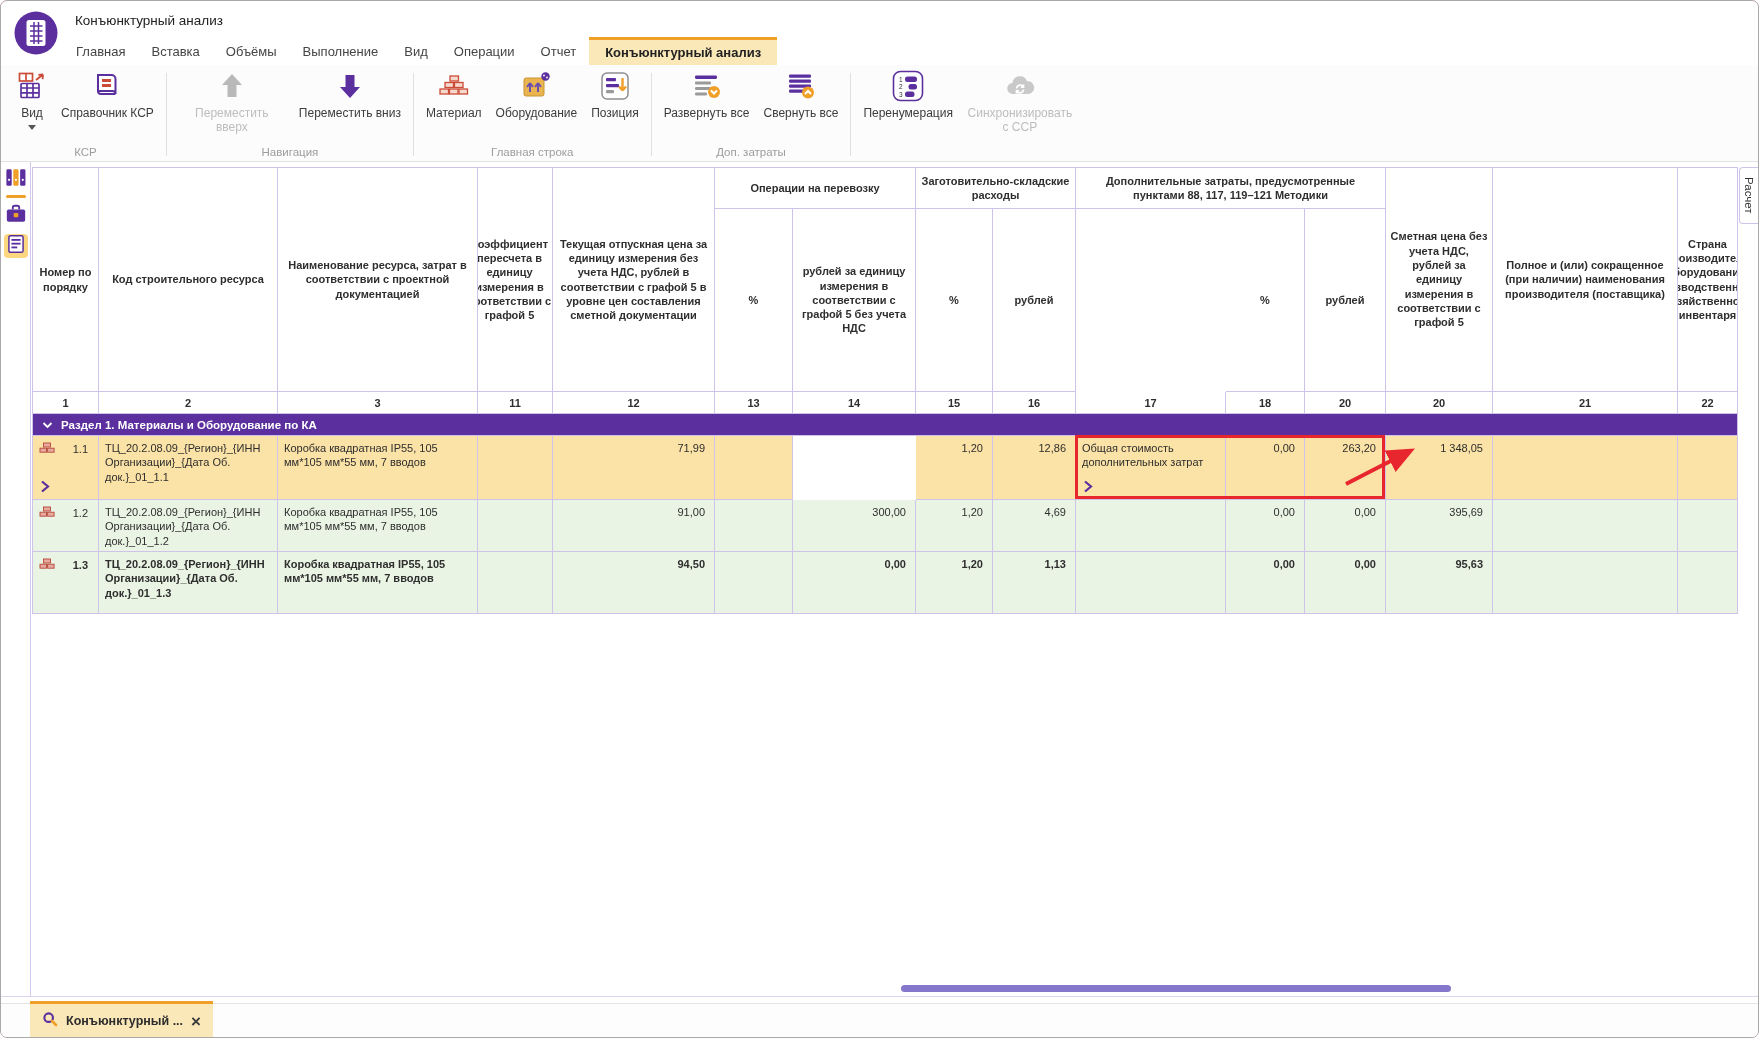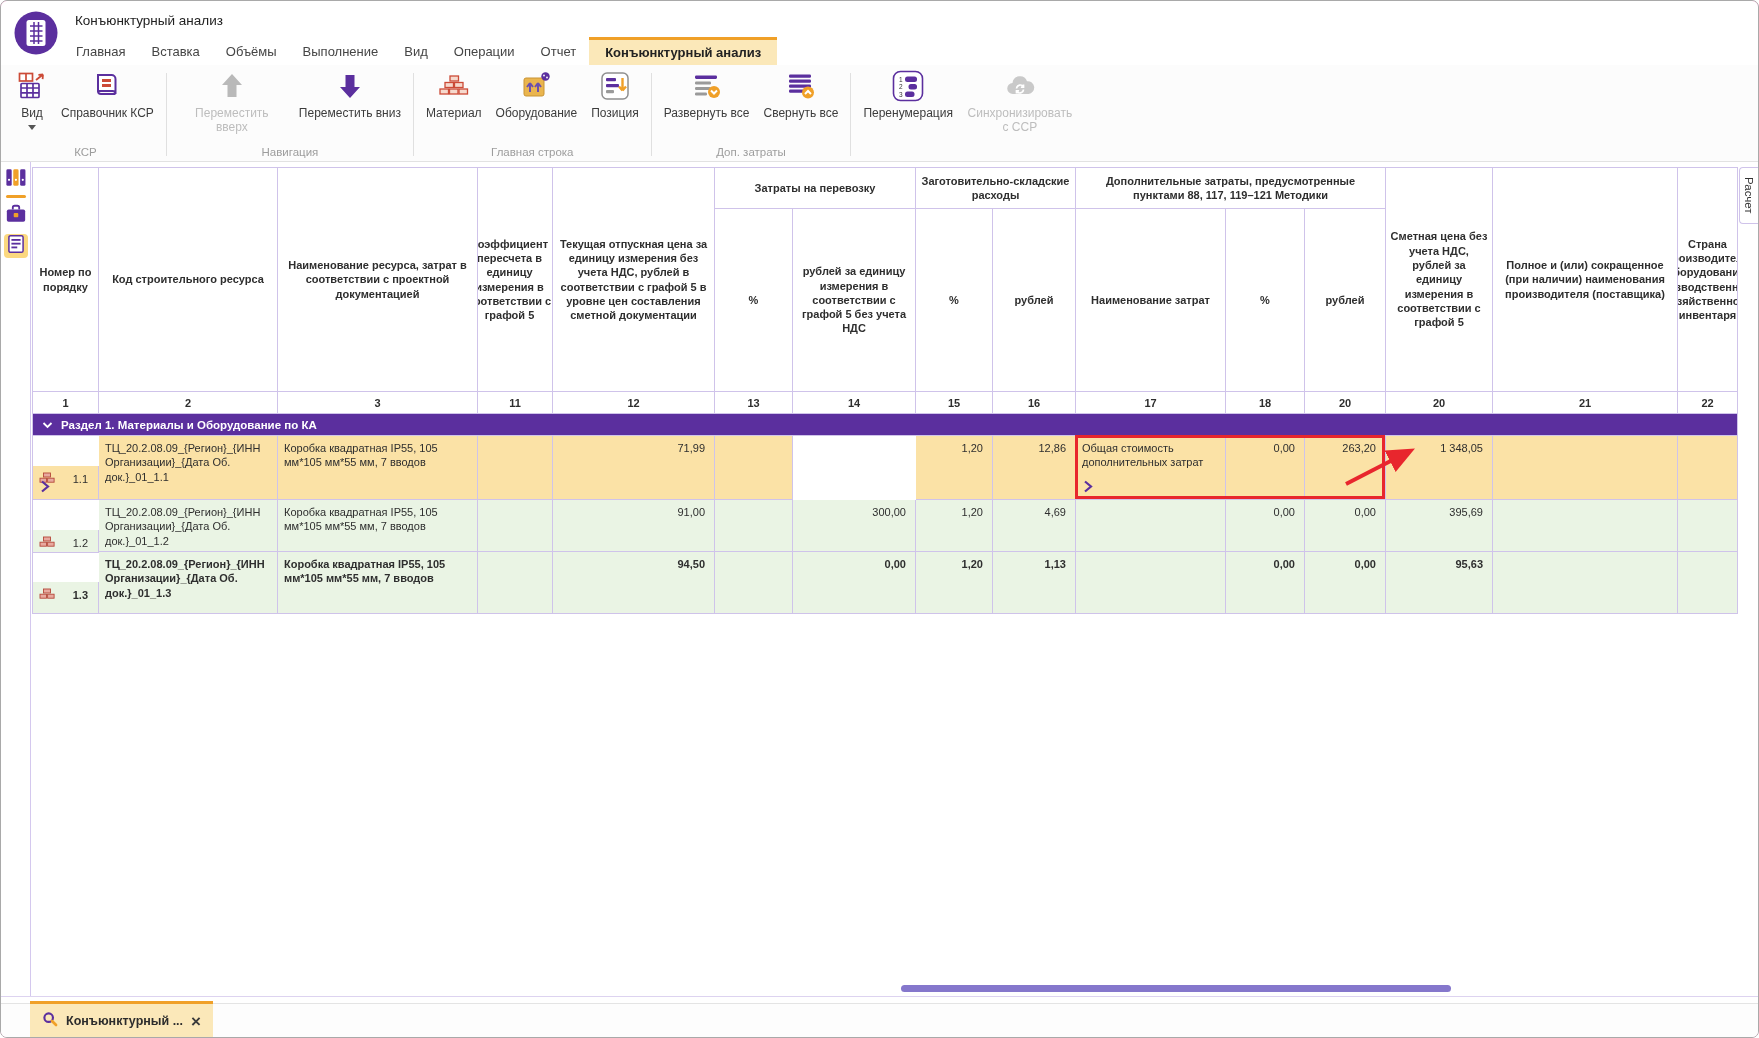--- a/index.html
+++ b/index.html
@@ -44,21 +44,21 @@
 .hinner.clip-right{width:118px;flex:none;}
 .ncell{display:flex;align-items:center;justify-content:center;font-weight:bold;padding:0;}
 .nclip{width:118px;text-align:center;flex:none;}
 .section-cell{background:#5b2f9e;color:#fff;font-weight:bold;display:flex;align-items:center;padding-left:9px;gap:8px;font-size:11.5px;}
 .dcell{padding:5px 6px;line-height:1.3;}
 .dcell.num{text-align:right;padding-right:9px;white-space:nowrap;}
 .dcell.txt{overflow-wrap:anywhere;}
 .bg-y{background:#fbe2a6;}
 .bg-g{background:#eaf4e4;}
 .bold{font-weight:bold;}
-.c1cell{position:relative;display:flex;align-items:flex-start;justify-content:space-between;padding:6px 10px 16px 6px;margin-top:30px;}
+.c1cell{position:relative;display:flex;align-items:flex-start;justify-content:space-between;padding:6px 10px 16px 6px;}
 .relcell{position:relative;}
 .cell-chevron{position:absolute;left:7px;bottom:6px;line-height:0;}
 
 #red-box{position:absolute;left:1043px;top:268px;width:310px;height:64px;border:3px solid #e8262d;z-index:3;pointer-events:none;}
 #red-arrow{position:absolute;left:1298px;top:270px;z-index:4;pointer-events:none;}
 
 #calc-tab{position:absolute;right:0;top:5px;writing-mode:vertical-rl;font-size:11.5px;color:#333;background:#fff;border:1px solid #cfc3ea;border-right:none;border-radius:4px 0 0 4px;padding:9px 3px;}
 #hscroll-thumb{position:absolute;left:900px;top:823px;width:550px;height:7px;border-radius:4px;background:#8577cc;}
 
 
@@ -337,39 +337,36 @@
           </div>
           <div class="cell hcell" style="grid-area: 2 / 7;">
             <div class="hinner">рублей за единицу измерения в соответствии с графой 5 без учета НДС</div>
           </div>
           <div class="cell hcell" style="grid-area: 2 / 8;">
             <div class="hinner">%</div>
           </div>
           <div class="cell hcell" style="grid-area: 2 / 9;">
             <div class="hinner">рублей</div>
           </div>
-          <div class="cell hcell" style="grid-area: 2 / 10;">
-            <div class="hinner">Наименование затрат</div>
-          </div>
           <div class="cell hcell" style="grid-area: 2 / 11;">
             <div class="hinner">%</div>
           </div>
           <div class="cell hcell" style="grid-area: 2 / 12;">
             <div class="hinner">рублей</div>
           </div>
           <div class="cell hcell" style="grid-area: 1 / 13 / span 2;">
             <div class="hinner">Сметная цена без учета НДС, рублей за единицу измерения в соответствии с графой 5</div>
           </div>
           <div class="cell hcell" style="grid-area: 1 / 14 / span 2;">
             <div class="hinner">Полное и (или) сокращенное (при наличии) наименования производителя (поставщика)</div>
           </div>
           <div class="cell hcell clipcell" style="grid-area: 1 / 15 / span 2;">
             <div class="hinner clip-right">Страна производителя оборудования, производственного и хозяйственного инвентаря</div>
           </div>
-          <div class="cell hcell" style="grid-area: 1 / 6 / auto / span 2;">Затраты на перевозку</div>
+          <div class="cell hcell" style="grid-area: 1 / 6 / auto / span 2;">Операции на перевозку</div>
           <div class="cell hcell" style="grid-area: 1 / 8 / auto / span 2;">Заготовительно-складские расходы</div>
           <div class="cell hcell" style="grid-area: 1 / 10 / auto / span 3;">Дополнительные затраты, предусмотренные пунктами 88, 117, 119–121 Методики</div>
           <div class="cell ncell" style="grid-area: 3 / 1;">1</div>
           <div class="cell ncell" style="grid-area: 3 / 2;">2</div>
           <div class="cell ncell" style="grid-area: 3 / 3;">3</div>
           <div class="cell ncell" style="grid-area: 3 / 4;">11</div>
           <div class="cell ncell" style="grid-area: 3 / 5;">12</div>
           <div class="cell ncell" style="grid-area: 3 / 6;">13</div>
           <div class="cell ncell" style="grid-area: 3 / 7;">14</div>
           <div class="cell ncell" style="grid-area: 3 / 8;">15</div>

